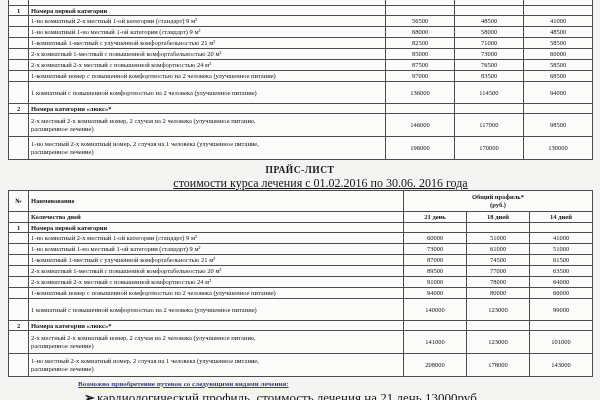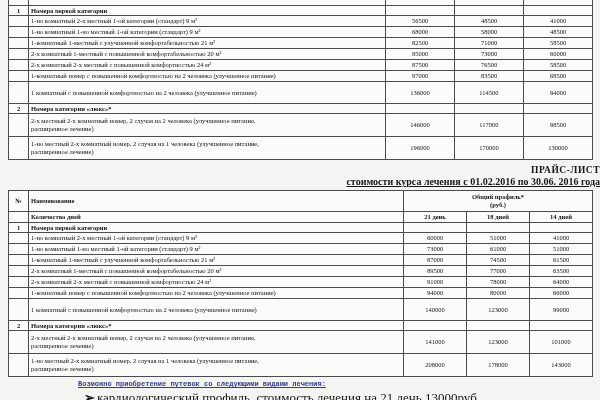--- a/index.html
+++ b/index.html
@@ -41,31 +41,30 @@
   tr.row-section td{height:9px;}
   tr.row-section .c-name{font-weight:bold;}
   tr.row-item td{height:10px;}
   tr.row-item .c-name{white-space:nowrap;}
   tr.row-tall td{height:21px;}
   tr.row-lux td{height:22px;}
   tr.row-lux .c-name{white-space:pre-line;}
 
   .title-block{
     position:absolute;left:0;top:165px;width:600px;
-    text-align:right;
+    text-align:center;
   }
   .doc-title{font-weight:bold;font-size:9.5px;letter-spacing:0.5px;}
-  .doc-subtitle{font-weight:bold;font-size:10px;text-decoration:underline;margin-top:1px;padding-left:41px;}
+  .doc-subtitle{font-weight:normal;font-size:12px;text-decoration:underline;margin-top:1px;padding-left:41px;}
 
   .footer-line1{
     position:absolute;left:78px;top:380px;
     font-size:7px;font-weight:bold;
     color:#3a3a8c;text-decoration:underline;
     white-space:nowrap;
-    font-family:Liberation Mono, monospace;
   }
   .footer-line2{
     position:absolute;left:84px;top:390px;
     font-size:13px;white-space:nowrap;
   }
   .bullet{font-weight:bold;margin-right:2px;}
 </style>
 </head>
 <body>
 

